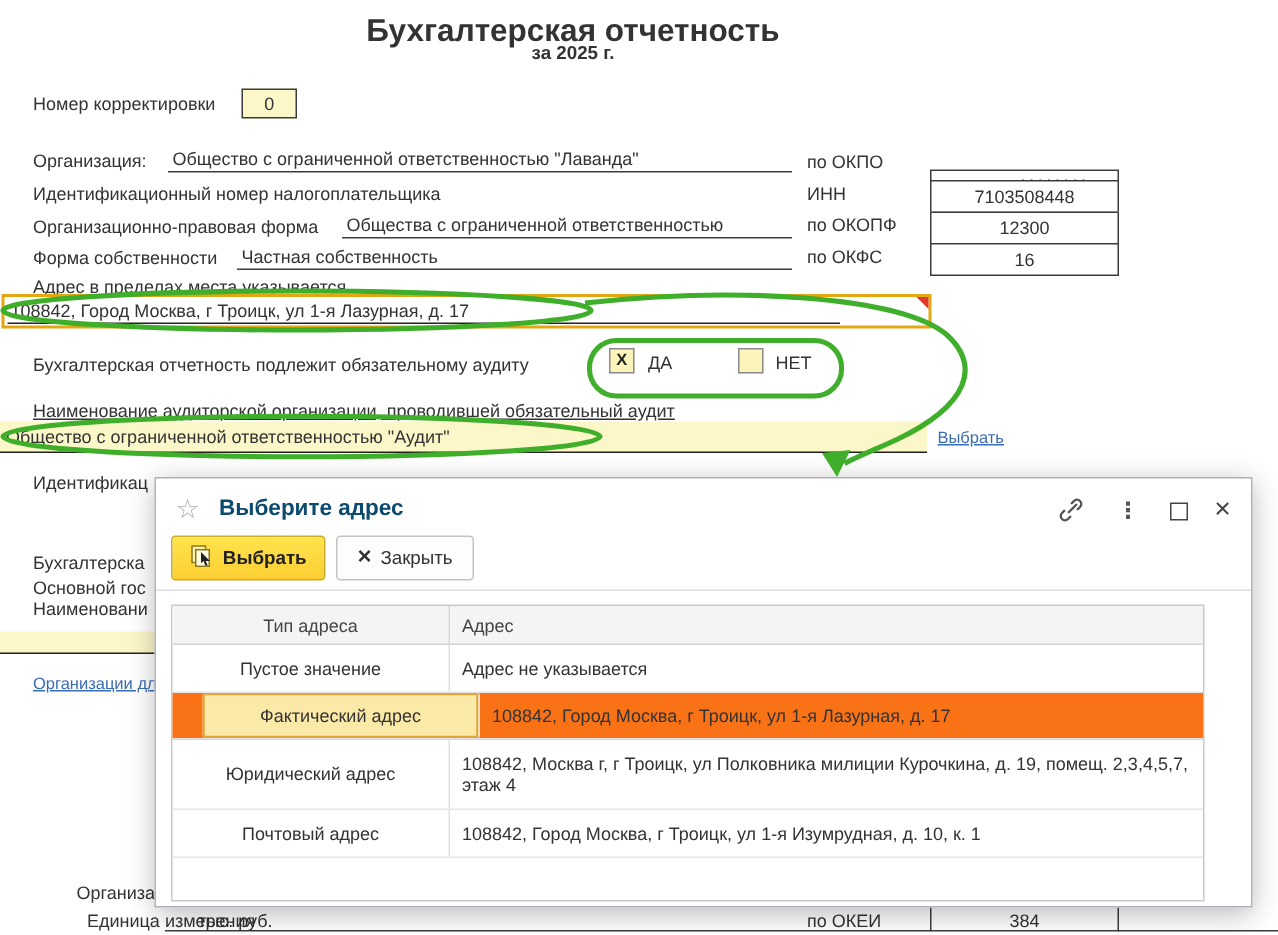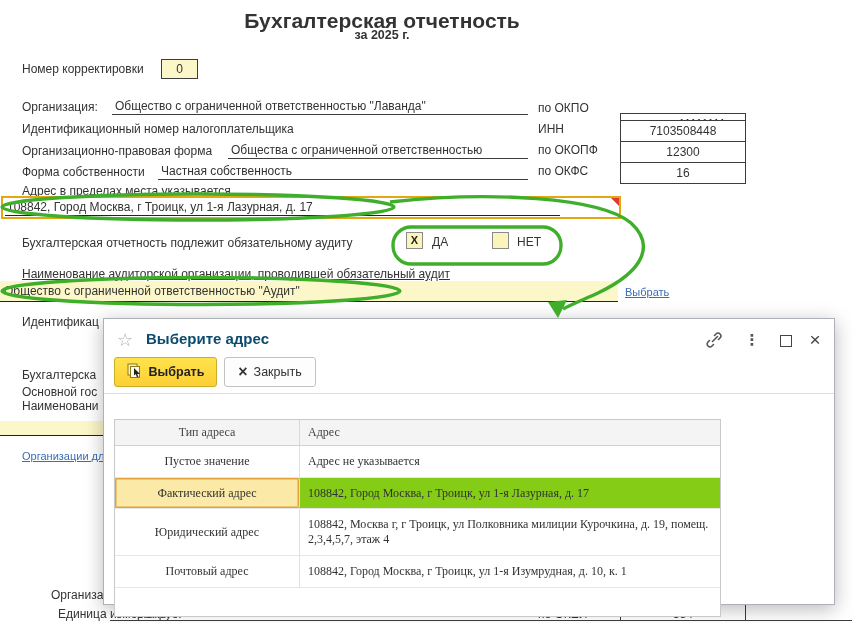--- a/index.html
+++ b/index.html
@@ -41,29 +41,29 @@
   #ico-link { left:600px; }
 
   .btn { position:absolute; top:38px; height:30px; border-radius:3px; font-size:12.5px; cursor:pointer;
          display:flex; align-items:center; justify-content:center; gap:6px; }
   #btn-select { left:10px; width:103px; background:linear-gradient(#ffe34d,#fccf33); border:1px solid #c9ae2a; font-weight:bold; color:#222; }
   #btn-close  { left:120px; width:92px; background:#fdfdfd; border:1px solid #c3c3c3; color:#333; }
   #btn-close .x { font-size:16px; font-weight:bold; line-height:14px; }
 
   #dlg-sep { position:absolute; left:0; top:74px; width:730px; height:1px; background:#ddd; }
 
-  #dlg-table { position:absolute; left:10px; top:100px; width:607px; height:198px; border:1px solid #c9c9c9; background:#fff;font-family:Liberation Serif, serif; }
+  #dlg-table { position:absolute; left:10px; top:84px; width:689px; height:198px; border:1px solid #c9c9c9; background:#fff; }
   .trow { display:flex; width:100%; border-bottom:1px solid #e6e6e6; }
   .c1 { width:185px; flex:0 0 185px; border-right:1px solid #e0e0e0; display:flex; align-items:center; justify-content:center; text-align:center; }
   .c2 { flex:1; display:flex; align-items:center; padding:3px 8px; }
   .thead { height:26px; background:#f4f4f4; color:#444; border-bottom:1px solid #d2d2d2; }
   .thead .c1 { border-right:1px solid #d8d8d8; }
   .thead .c2 { padding-left:8px; }
   .r1 { height:32px; } .r2 { height:31px; } .r3 { height:47px; } .r4 { height:32px; }
-  .sel { background:#84cc16; }
+  .sel { background:#f97316;padding-left:20px; }
   .sel .c1 { background:#fbe9a7; box-shadow:inset 0 0 0 1.5px #e2a33c; border-radius:2px; }
 
   
   #anno { position:absolute; left:0; top:0; width:852px; height:623px; pointer-events:none; z-index:40; }
 
   
   .vline { position:absolute; width:1px; background:#3c3c3c; }
 </style>
 </head>
 <body>

